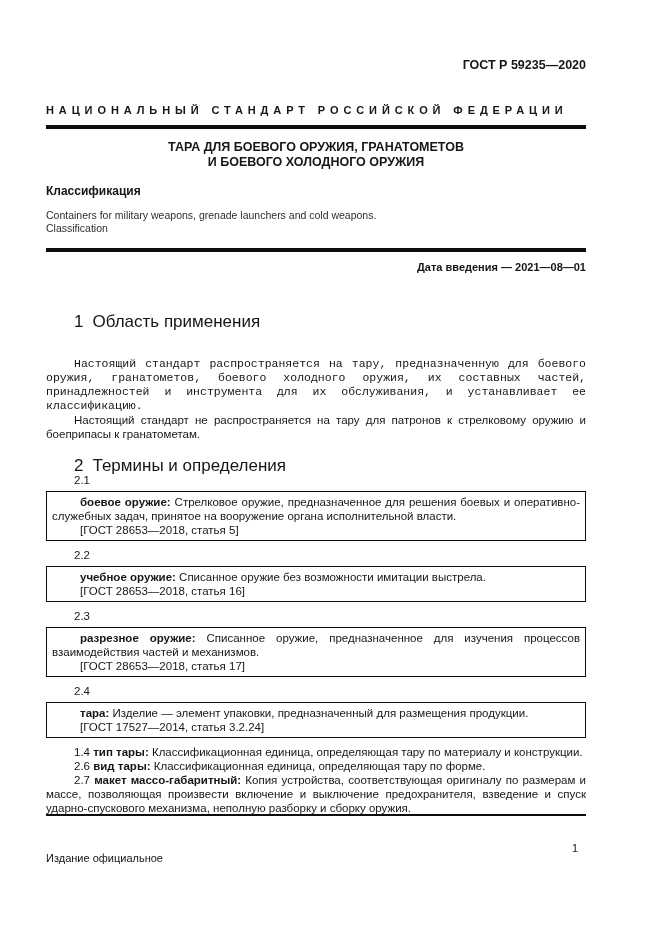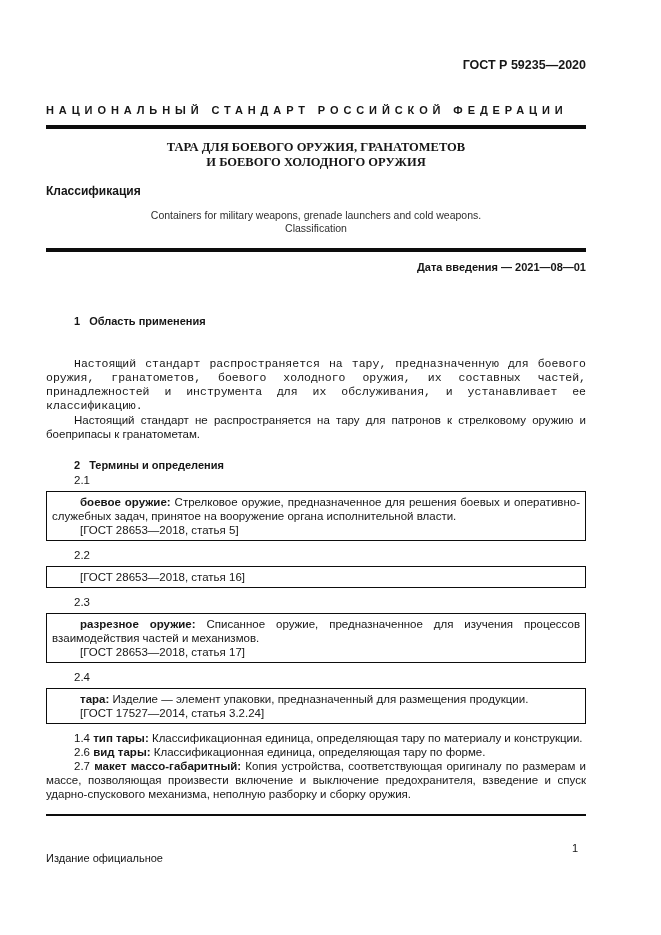--- a/index.html
+++ b/index.html
@@ -33,47 +33,45 @@
   }
   .rule { height: 4px; background: #0d0d0d; }
   .rule.r1 { margin-top: 8px; }
   .rule.r2 { margin-top: 14px; }
   .title {
     margin-top: 11px;
     text-align: center;
     font-weight: 700;
     font-size: 12.5px;
     line-height: 15px;
-    font-family: Liberation Serif, serif;
   }
   .subtitle {
     margin-top: 14px;
     text-align: left;
     font-weight: 700;
     font-size: 12px;
     line-height: 14px;
   }
   .title-en {
     margin-top: 11px;
-    text-align: center;
     font-size: 10.5px;
     line-height: 12.5px;
     color: #2e2e2e;
   }
   .date {
     margin-top: 9px;
     text-align: right;
     font-weight: 700;
     font-size: 11px;
     line-height: 13px;
   }
   .sect {
     margin: 0;
-    font-size: 11px;
-    font-weight: 700;
+    font-size: 17px;
+    font-weight: 400;
     line-height: 15px;
     padding-left: 28px;
   }
   .sect .ht { margin-left: 9px; }
   .sect1 { margin-top: 40px; }
   .sect2 { margin-top: 17px; }
   .p {
     margin: 0;
     font-size: 11.5px;
     line-height: 14px;
@@ -147,20 +145,21 @@
 
 
   <p class="p">2.1</p>
   <div class="defbox">
     <p class="p"><b>боевое оружие:</b><span> Стрелковое оружие, предназначенное для решения боевых и оперативно-служебных задач, принятое на вооружение органа исполнительной власти.</span></p>
     <p class="p">[ГОСТ 28653—2018, статья 5]</p>
   </div>
 
   <p class="p numline">2.2</p>
   <div class="defbox">
+    <p class="p"><b>учебное оружие:</b><span> Списанное оружие без возможности имитации выстрела.</span></p>
     <p class="p">[ГОСТ 28653—2018, статья 16]</p>
   </div>
 
   <p class="p numline">2.3</p>
   <div class="defbox">
     <p class="p"><b>разрезное оружие:</b><span> Списанное оружие, предназначенное для изучения процессов взаимодействия частей и механизмов.</span></p>
     <p class="p">[ГОСТ 28653—2018, статья 17]</p>
   </div>
 
   <p class="p numline">2.4</p>

